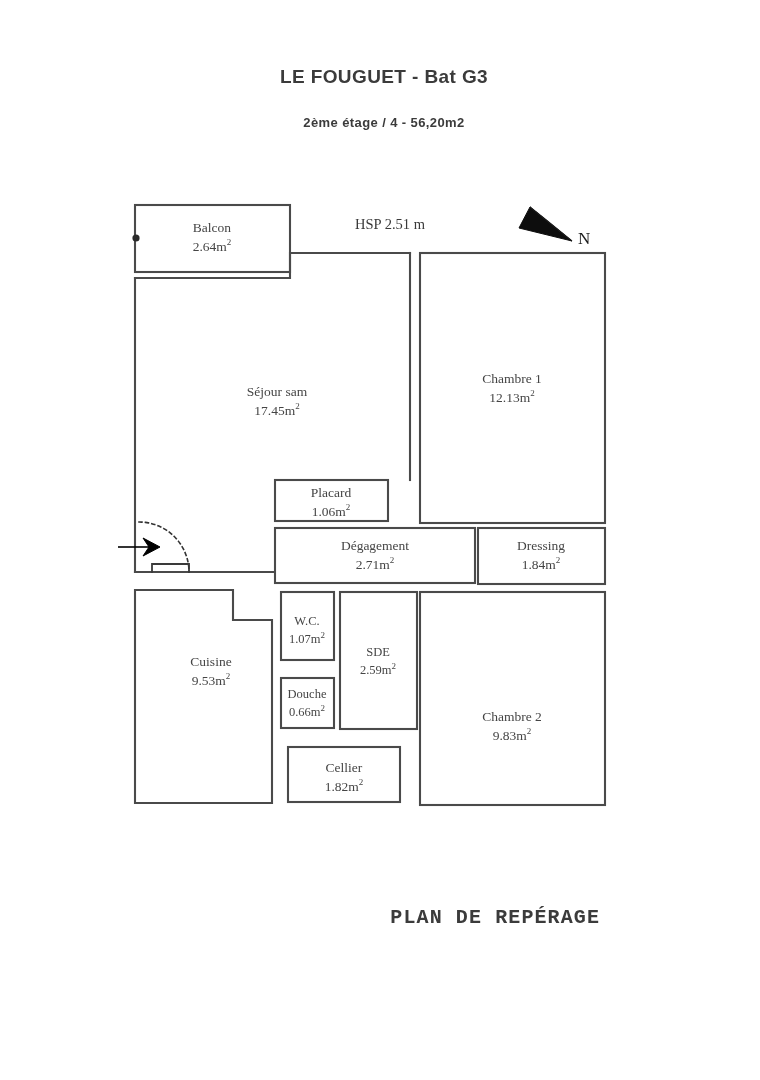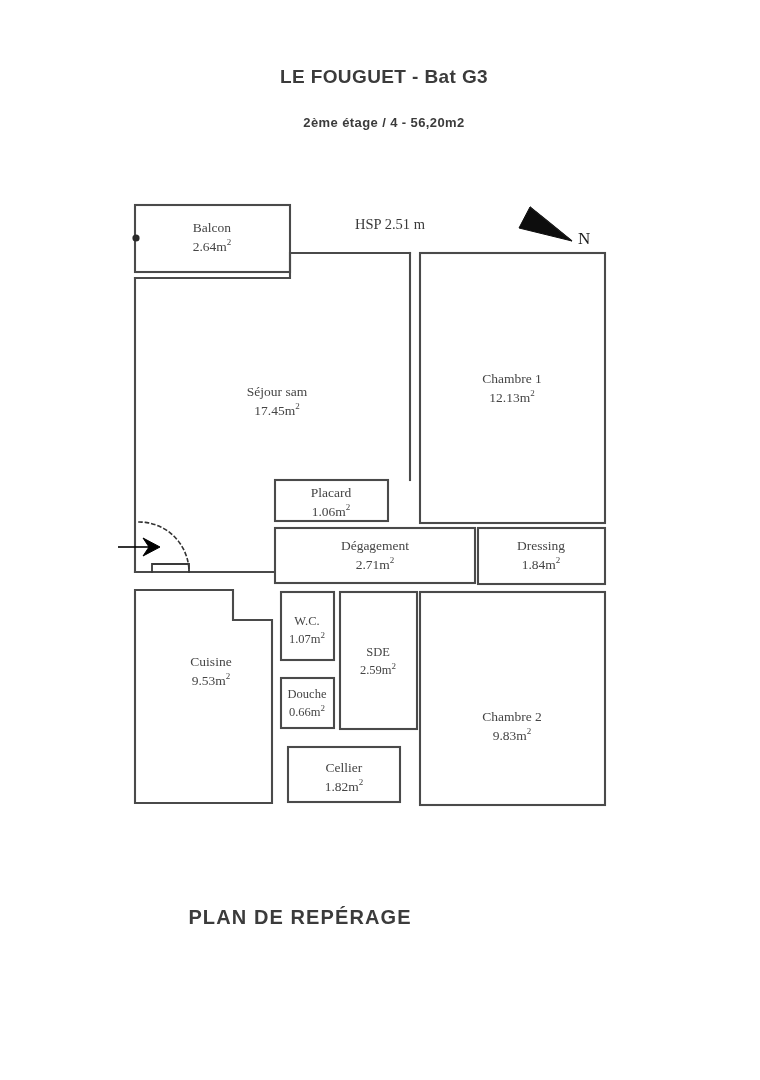--- a/index.html
+++ b/index.html
@@ -42,22 +42,22 @@
     font-size: 13px;
     letter-spacing: 0.4px;
     color: #3b3b3b;
     margin: 27px 0 0 8px;
   }
   .footer-title {
     position: absolute;
     top: 906px;
     left: 0;
     width: 600px;
-    text-align: center;
-    font-family: Liberation Sans, sans-serif;
+    text-align: right;
+    font-family: Liberation Mono, monospace;
     font-weight: bold;
     font-size: 20px;
     letter-spacing: 1.1px;
     color: #3b3b3b;
   }
   .plan {
     position: absolute;
     top: 0;
     left: 0;
     width: 760px;

